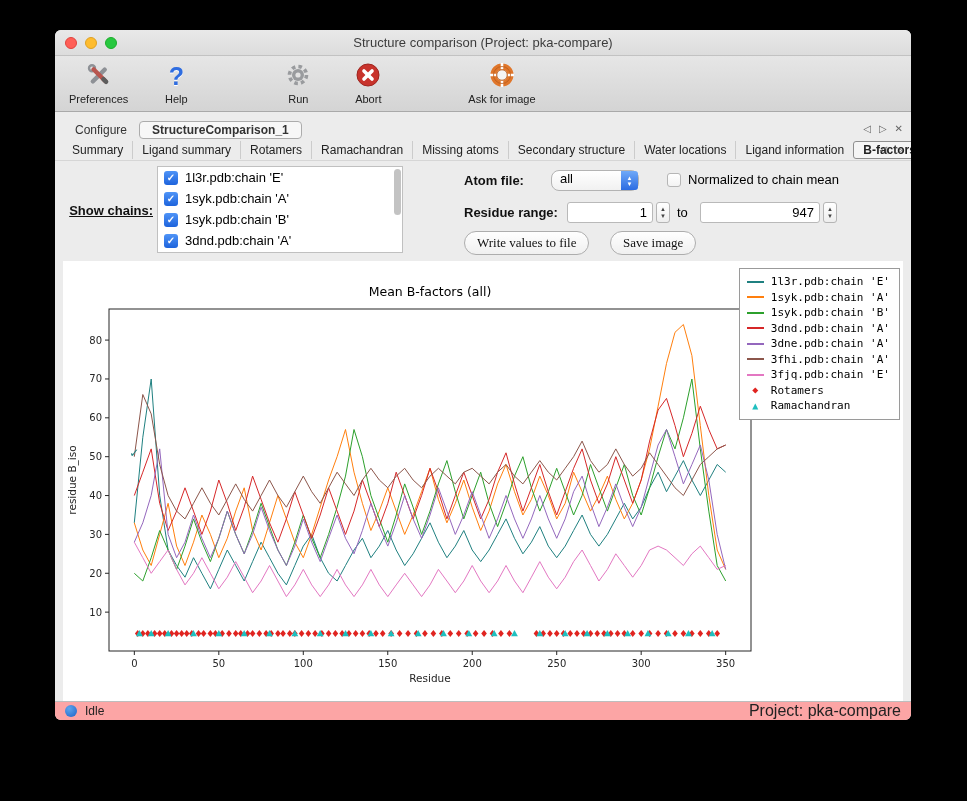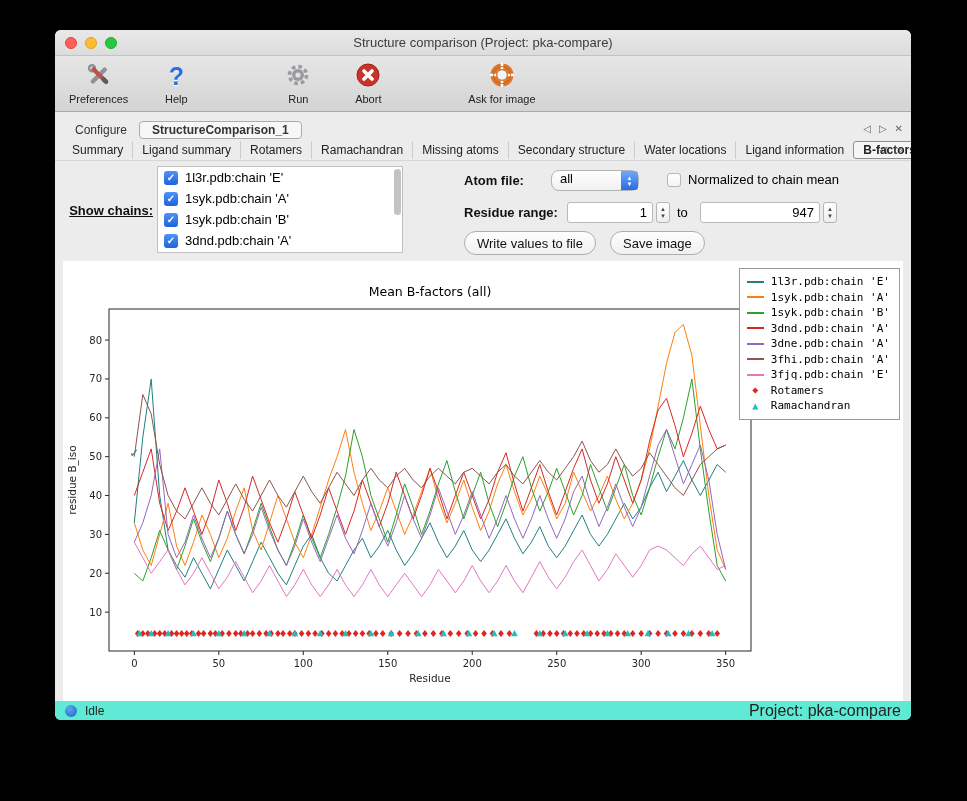--- a/index.html
+++ b/index.html
@@ -80,39 +80,39 @@
   .f2 { left:645px; width:120px; }
   .stepper { position:absolute; top:41px; width:14px; height:21px; background:linear-gradient(#fff,#eee);
              border:1px solid #b5b5b5; border-radius:3px; display:flex; flex-direction:column;
              align-items:center; justify-content:center; }
   .stepper span { font-size:6px; line-height:7px; color:#444; }
   .s1 { left:601px; } .s2 { left:768px; }
   .to-lbl { position:absolute; left:622px; top:44px; font-size:13px; color:#000; }
 
   .btn { position:absolute; top:70px; height:24px; background:linear-gradient(#fefefe,#f0f0f0);
          border:1px solid #adadad; border-radius:12px; font-size:13px; color:#111;
-         padding:0 12px; font-family:Liberation Sans, sans-serif; }
+         padding:0 12px; font-family:Liberation Serif, serif; }
   .b1 { left:409px; } .b2 { left:555px; }
 
   
   .chart-wrap { position:relative; margin:0 8px; background:#fff; height:442px; }
   svg text.tick { font-family:"DejaVu Sans", sans-serif; font-size:10px; fill:#262626; }
   svg text.ctitle { font-family:"DejaVu Sans", sans-serif; font-size:12.5px; fill:#000; }
   svg text.alabel { font-family:"DejaVu Sans", sans-serif; font-size:10.5px; fill:#262626; }
   svg text.anno { font-family:"DejaVu Sans", sans-serif; font-size:12px; }
   .legend { position:absolute; top:7px; right:3px; background:#fff; border:1px solid #9a9a9a;
             padding:5px 9px 5px 7px; font-family:"DejaVu Sans Mono", monospace; font-size:11px; }
   .lg-row { display:flex; align-items:center; height:15.5px; white-space:nowrap; }
   .lg-line { display:inline-block; width:17px; height:2px; margin-right:7px; flex:0 0 auto; }
   .lg-glyph { display:inline-block; width:17px; margin-right:7px; text-align:center;
               font-size:10px; line-height:10px; flex:0 0 auto; }
   .lg-text { color:#000; }
 
   
-  .statusbar { position:absolute; left:0; right:0; bottom:0; height:19px; background:#5eead4;
+  .statusbar { position:absolute; left:0; right:0; bottom:0; height:19px; background:#fca5a5;
                border-top:1px solid #bdbdbd; display:flex; align-items:center; padding:0 10px; }
   .status-dot { width:12px; height:12px; border-radius:50%;
                 background:radial-gradient(circle at 35% 30%, #5ea5ec, #1c63c9); margin-right:8px; }
   .status-text { font-size:12px; color:#222; flex:1; }
   .project-text { font-size:16px; color:#222; }
 </style>
 </head>
 <body>
 
 <div class="window">

